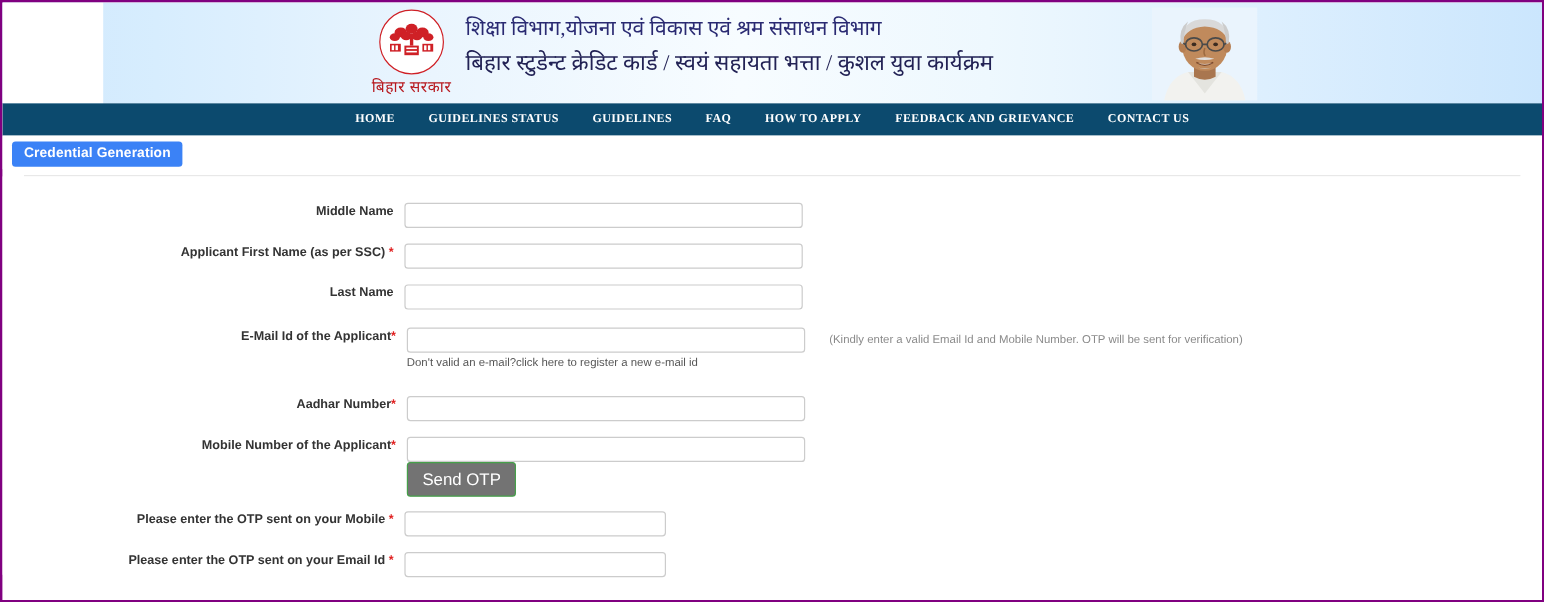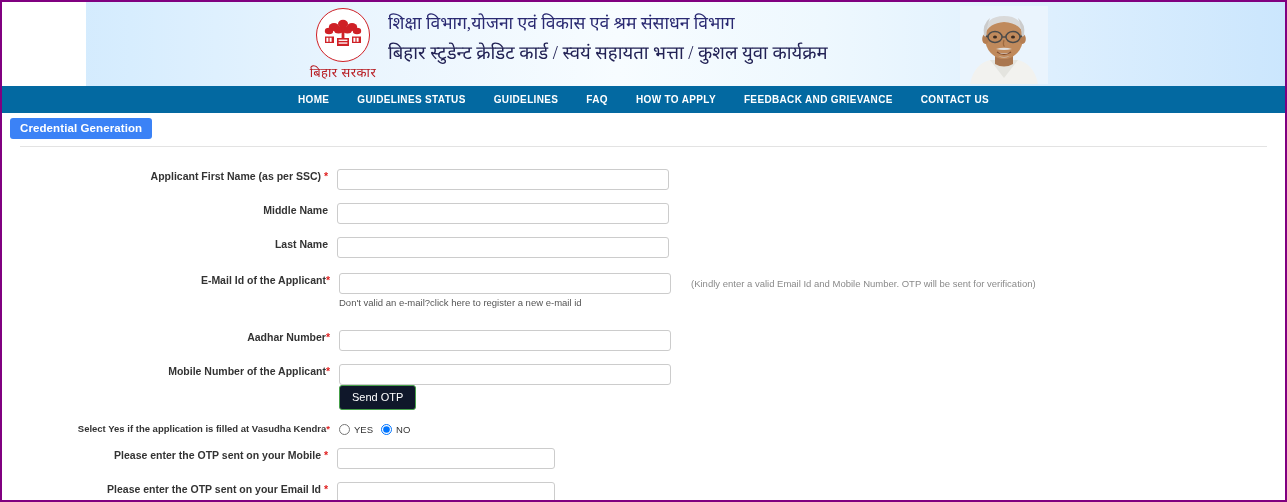--- a/index.html
+++ b/index.html
@@ -89,25 +89,26 @@
     left: 958px; top: 4px;
     width: 88px; height: 78px;
     z-index: 2;
     overflow: hidden;
   }
   .cm-photo svg { display: block; }
 
   
   .navbar {
     height: 27px;
-    background: #0369a1;
+    background: #0c4a6e;
     display: flex;
     align-items: center;
     justify-content: center;
     gap: 0px;
+    font-family: Liberation Serif, serif;
   }
   .nav-item {
     color: #ffffff;
     font-size: 10px;
     font-weight: bold;
     letter-spacing: .35px;
     padding: 0 14px;
     line-height: 27px;
     white-space: nowrap;
     cursor: pointer;
@@ -183,24 +184,24 @@
     cursor: pointer;
   }
   .side-note {
     position: absolute;
     left: 689px;
     font-size: 9.5px;
     color: #8a8a8a;
     white-space: nowrap;
   }
   .btn-send {
-    background: #0f172a;
+    background: #737373;
     border: 1px solid #46a04a;
     color: #ffffff;
-    font-size: 11px;
+    font-size: 14px;
     padding: 5px 12px 6px 12px;
     border-radius: 3px;
     cursor: pointer;
     font-family: "Liberation Sans", sans-serif;
   }
   .radio-group {
     display: flex;
     align-items: center;
     gap: 2px;
     font-size: 9.5px;
@@ -312,28 +313,28 @@
   </div>
 
   <div class="tabstrip">
     <span class="tab-active">Credential Generation</span>
   </div>
   <div class="divider-line"></div>
 
   <div class="form-area">
 
     <div class="frow" style="margin-bottom:13px;">
+      <div class="flabel">Middle Name</div>
+      <div class="fctrl">
+        <input class="inp" type="text" placeholder="" style="">
+      </div>
+    </div>
+
+    <div class="frow" style="margin-bottom:13px;">
       <div class="flabel"><span>Applicant First Name (as per SSC)</span> <span class="req">*</span></div>
-      <div class="fctrl">
-        <input class="inp" type="text" placeholder="" style="">
-      </div>
-    </div>
-
-    <div class="frow" style="margin-bottom:13px;">
-      <div class="flabel">Middle Name</div>
       <div class="fctrl">
         <input class="inp" type="text" placeholder="" style="">
       </div>
     </div>
 
     <div class="frow" style="margin-bottom:15px;">
       <div class="flabel">Last Name</div>
       <div class="fctrl">
         <input class="inp" type="text" placeholder="" style="">
       </div>
@@ -362,29 +363,20 @@
       </div>
     </div>
 
     <div class="frow" style="margin-bottom:12px;">
       <div class="flabel" style="width:337px;"></div>
       <div class="fctrl">
         <button class="btn-send">Send OTP</button>
       </div>
     </div>
 
-    <div class="frow" style="margin-bottom:12px;">
-      <div class="flabel" style="width:337px; font-size:9.5px;"><span>Select Yes if the application is filled at Vasudha Kendra</span><span class="req">*</span></div>
-      <div class="fctrl radio-group">
-        <input type="radio" name="vasudha" id="vk-yes" style="">
-        <label for="vk-yes">YES</label>
-        <input type="radio" name="vasudha" id="vk-no" checked="" style="">
-        <label for="vk-no">NO</label>
-      </div>
-    </div>
 
     <div class="frow" style="margin-bottom:13px;">
       <div class="flabel"><span>Please enter the OTP sent on your Mobile</span> <span class="req">*</span></div>
       <div class="fctrl">
         <input class="inp otp" type="text" placeholder="" style="">
       </div>
     </div>
 
     <div class="frow">
       <div class="flabel"><span>Please enter the OTP sent on your Email Id</span> <span class="req">*</span></div>

